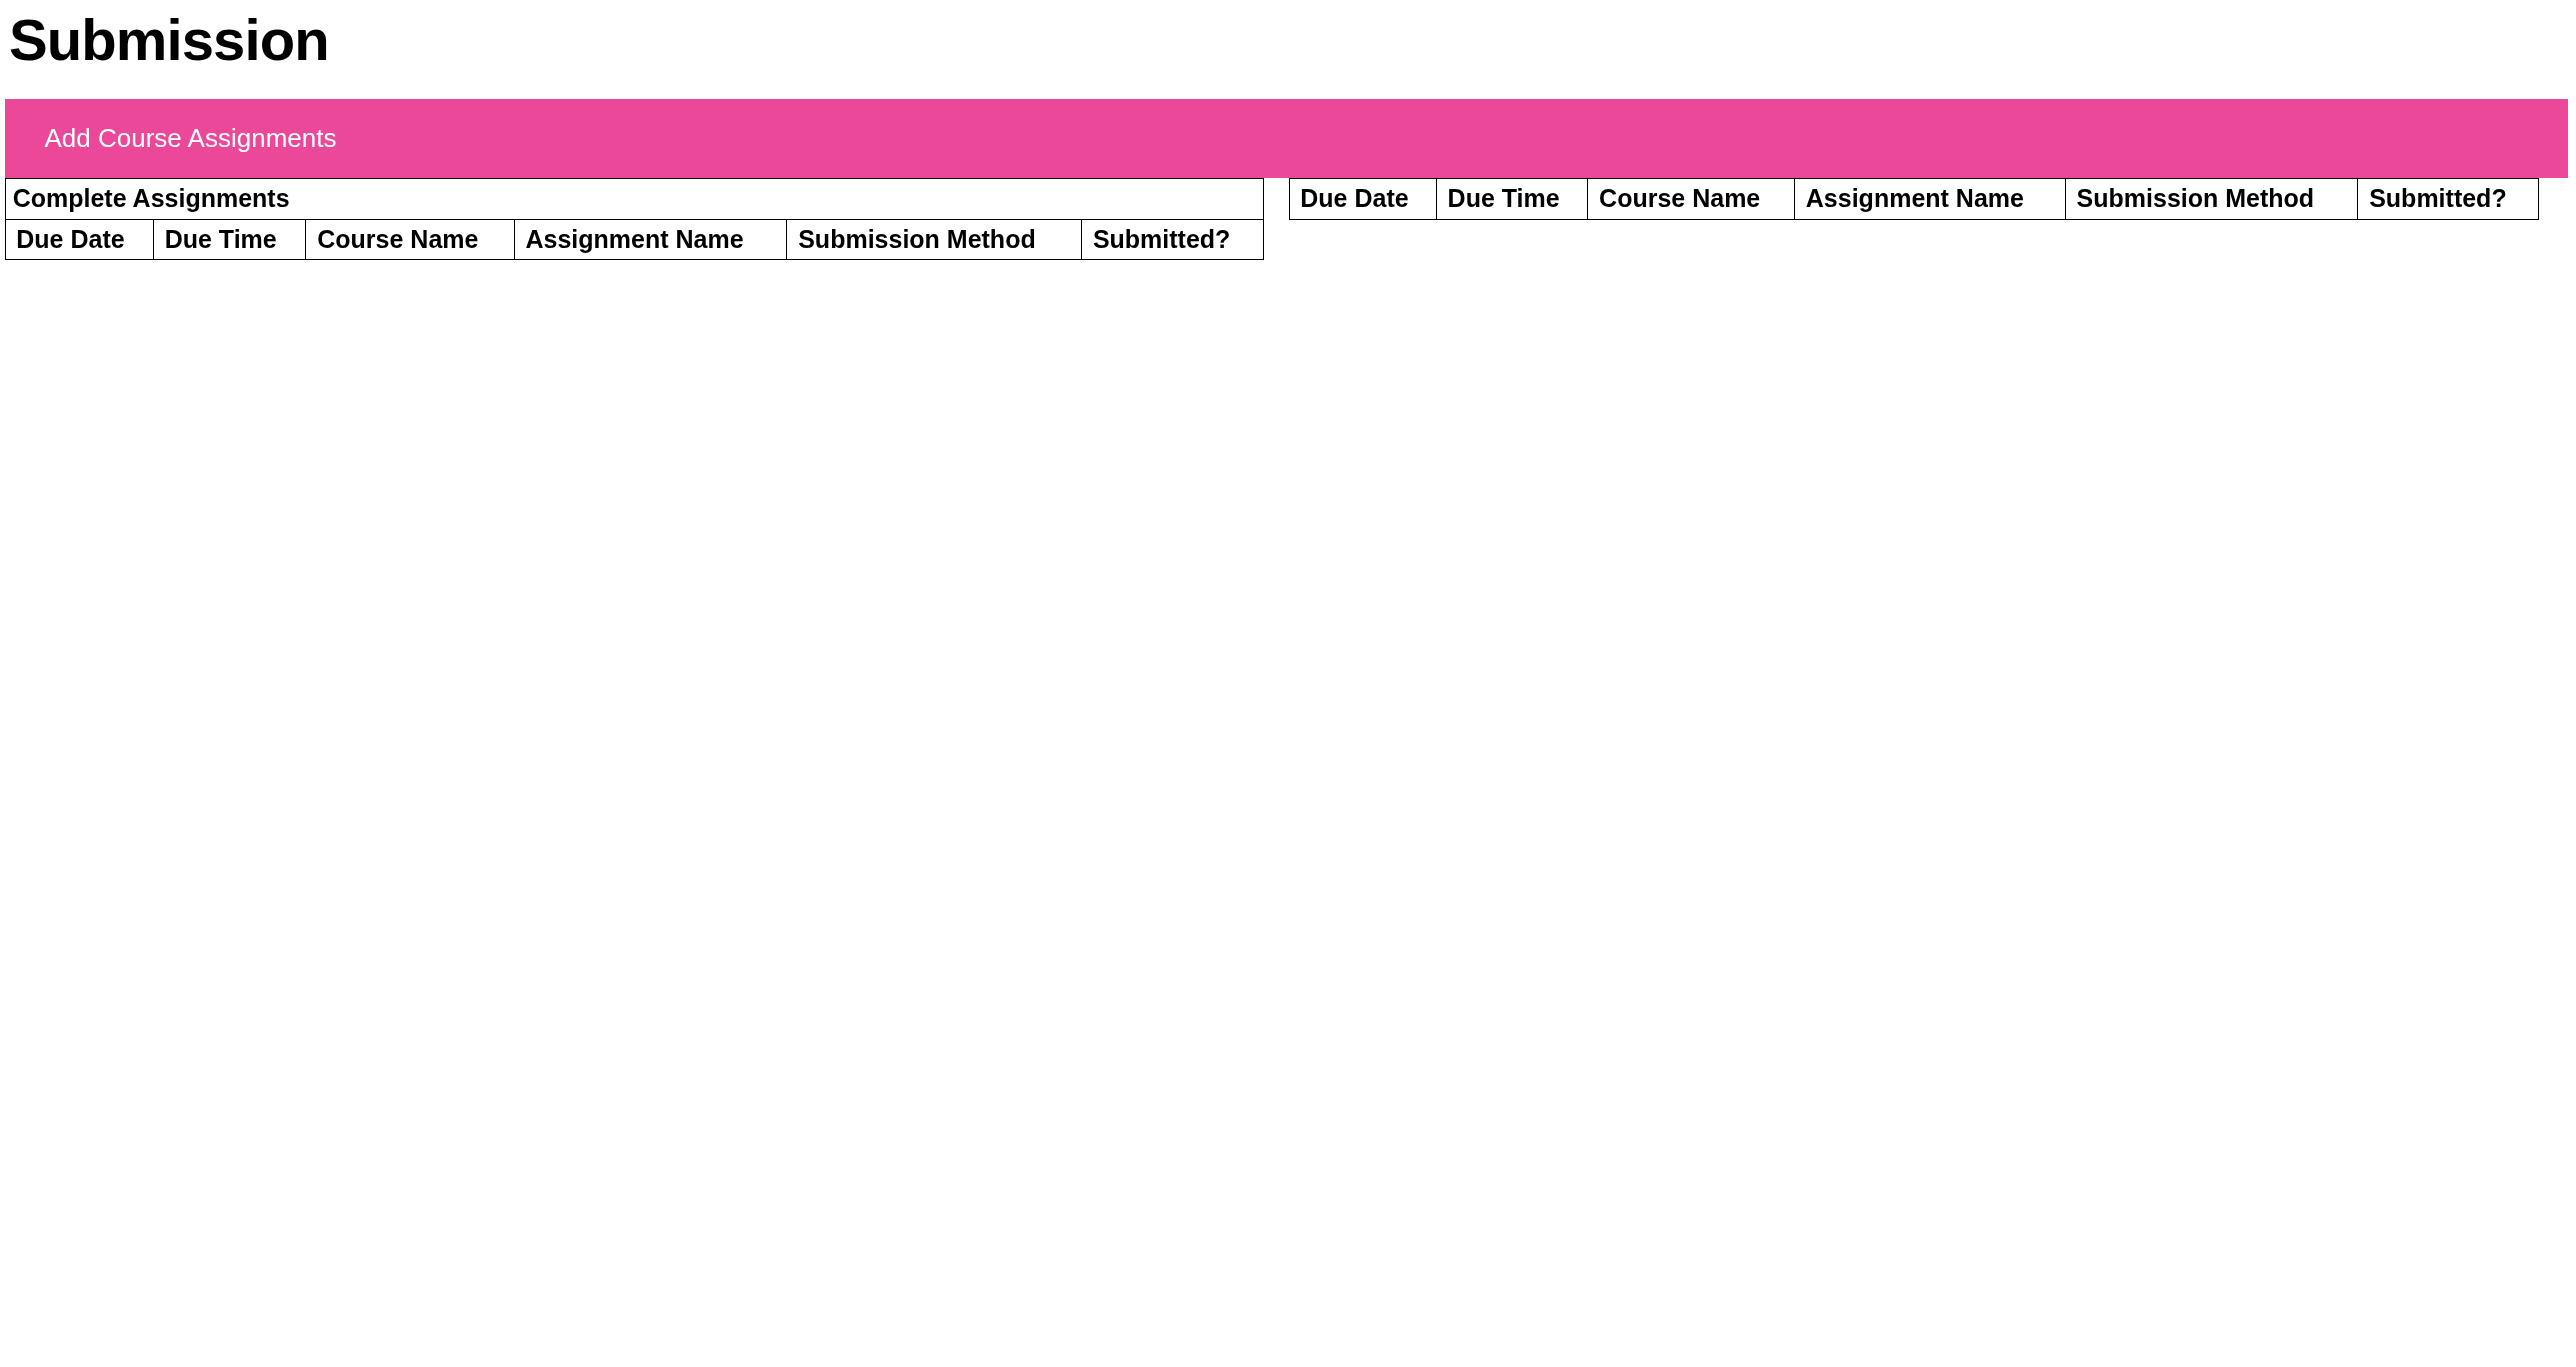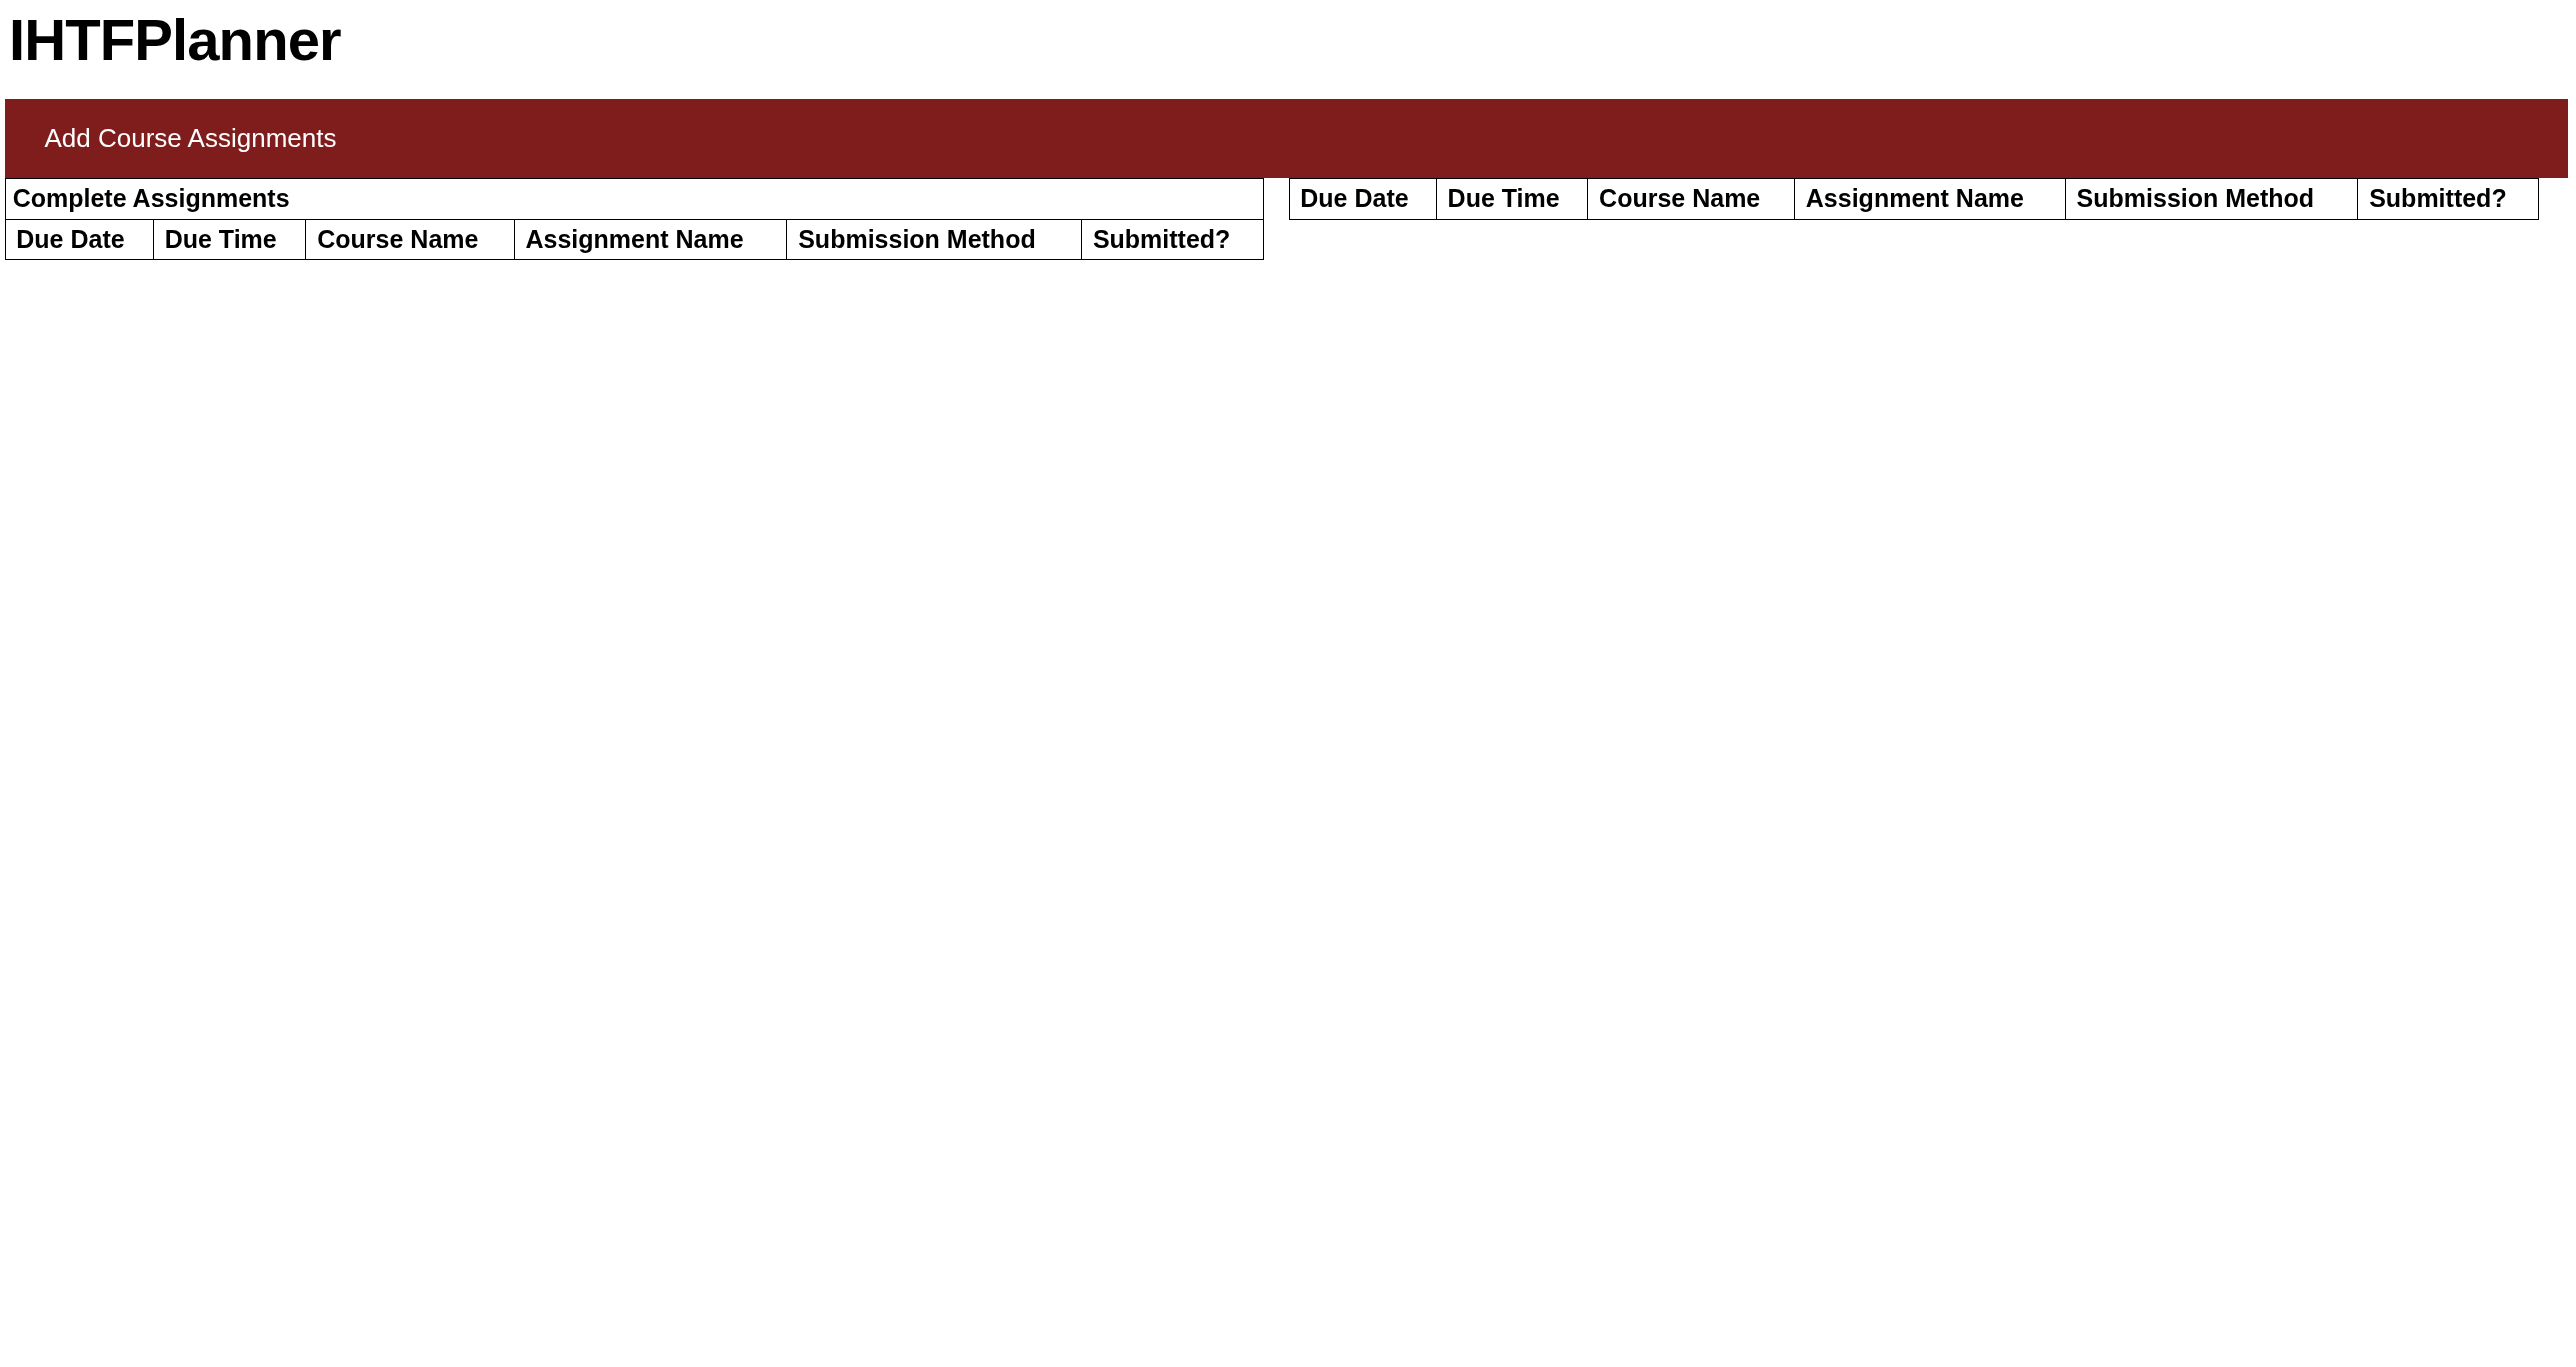--- a/index.html
+++ b/index.html
@@ -17,21 +17,21 @@
   .page-title {
     font-size: 58px;
     font-weight: bold;
     color: #000000;
     margin: 0;
     padding: 7.2px 0 0 9px;
     letter-spacing: -0.9px;
     line-height: 1.15;
   }
   .toolbar {
-    background: #7f1d1d;
+    background: #ec4899;
     width: 2563px;
     margin-left: 4.5px;
     margin-top: 25px;
     height: 79px;
     display: flex;
     align-items: center;
     box-sizing: border-box;
     padding-left: 40px;
   }
   .toolbar-link {
@@ -81,21 +81,21 @@
     font-size: 25px;
     color: #000000;
     padding: 5.4px 10.8px;
     text-align: left;
     white-space: nowrap;
   }
 </style>
 </head>
 <body>
 
-<h1 class="page-title">IHTFPlanner</h1>
+<h1 class="page-title">Submission</h1>
 
 <div class="toolbar">
   <a class="toolbar-link" href="#">Add Course Assignments</a>
 </div>
 
 <div class="tables-row">
 
   <div class="table-wrap left">
     <table class="assign">
       <caption>Complete Assignments</caption>

